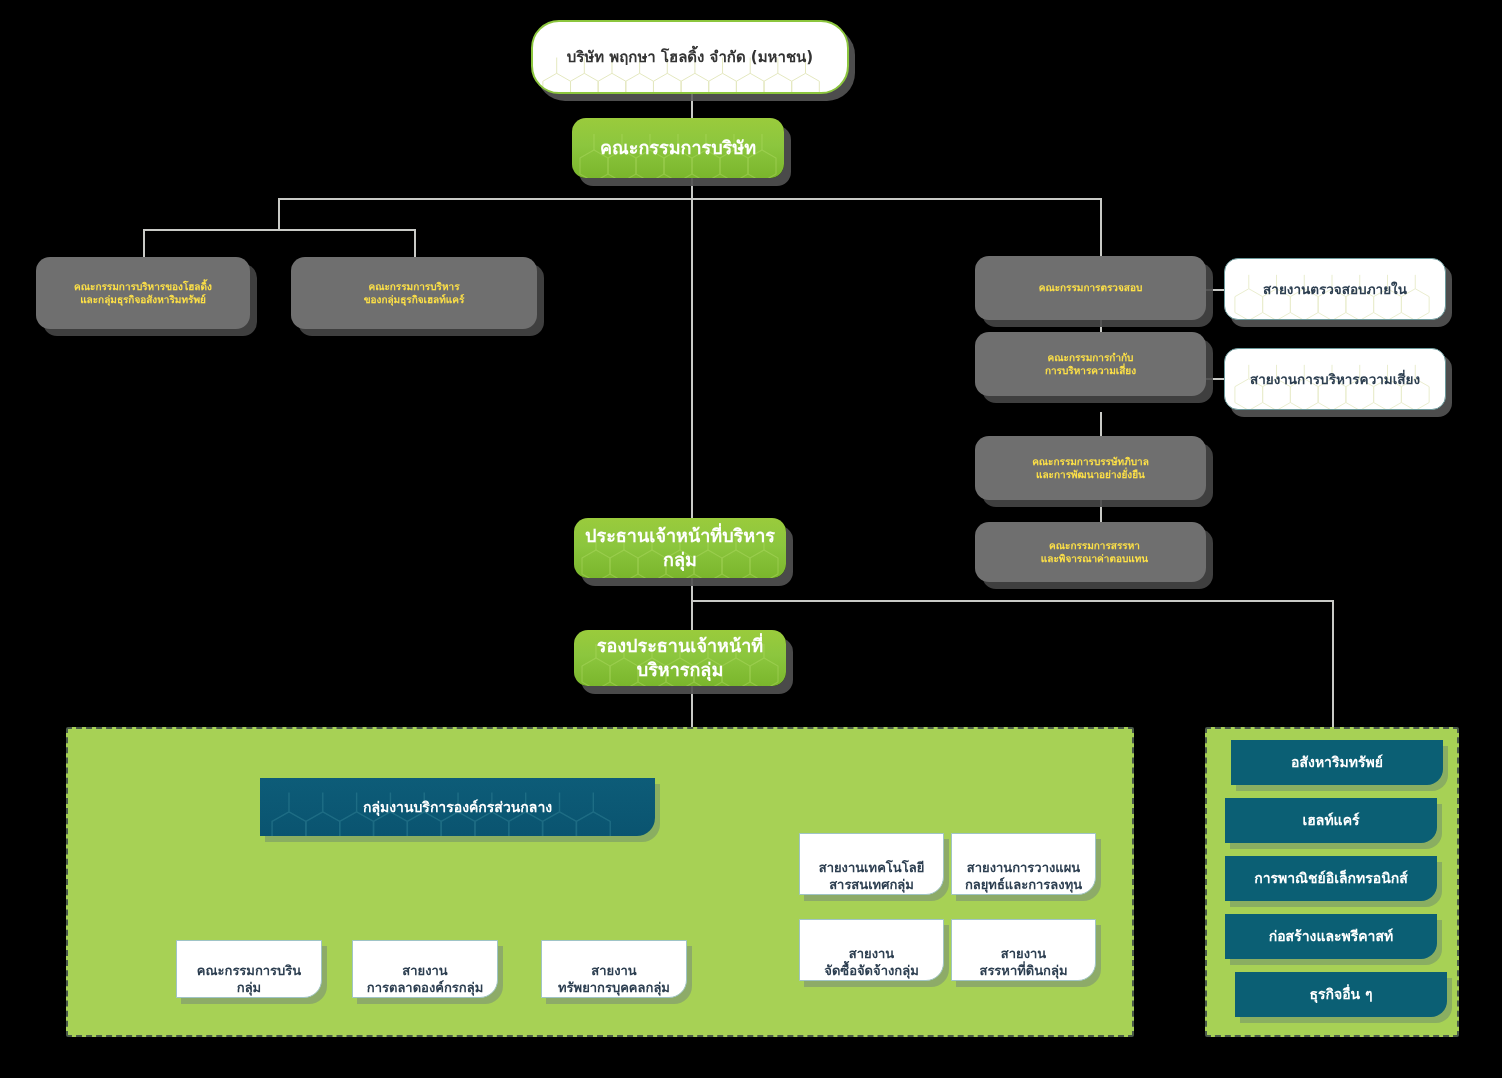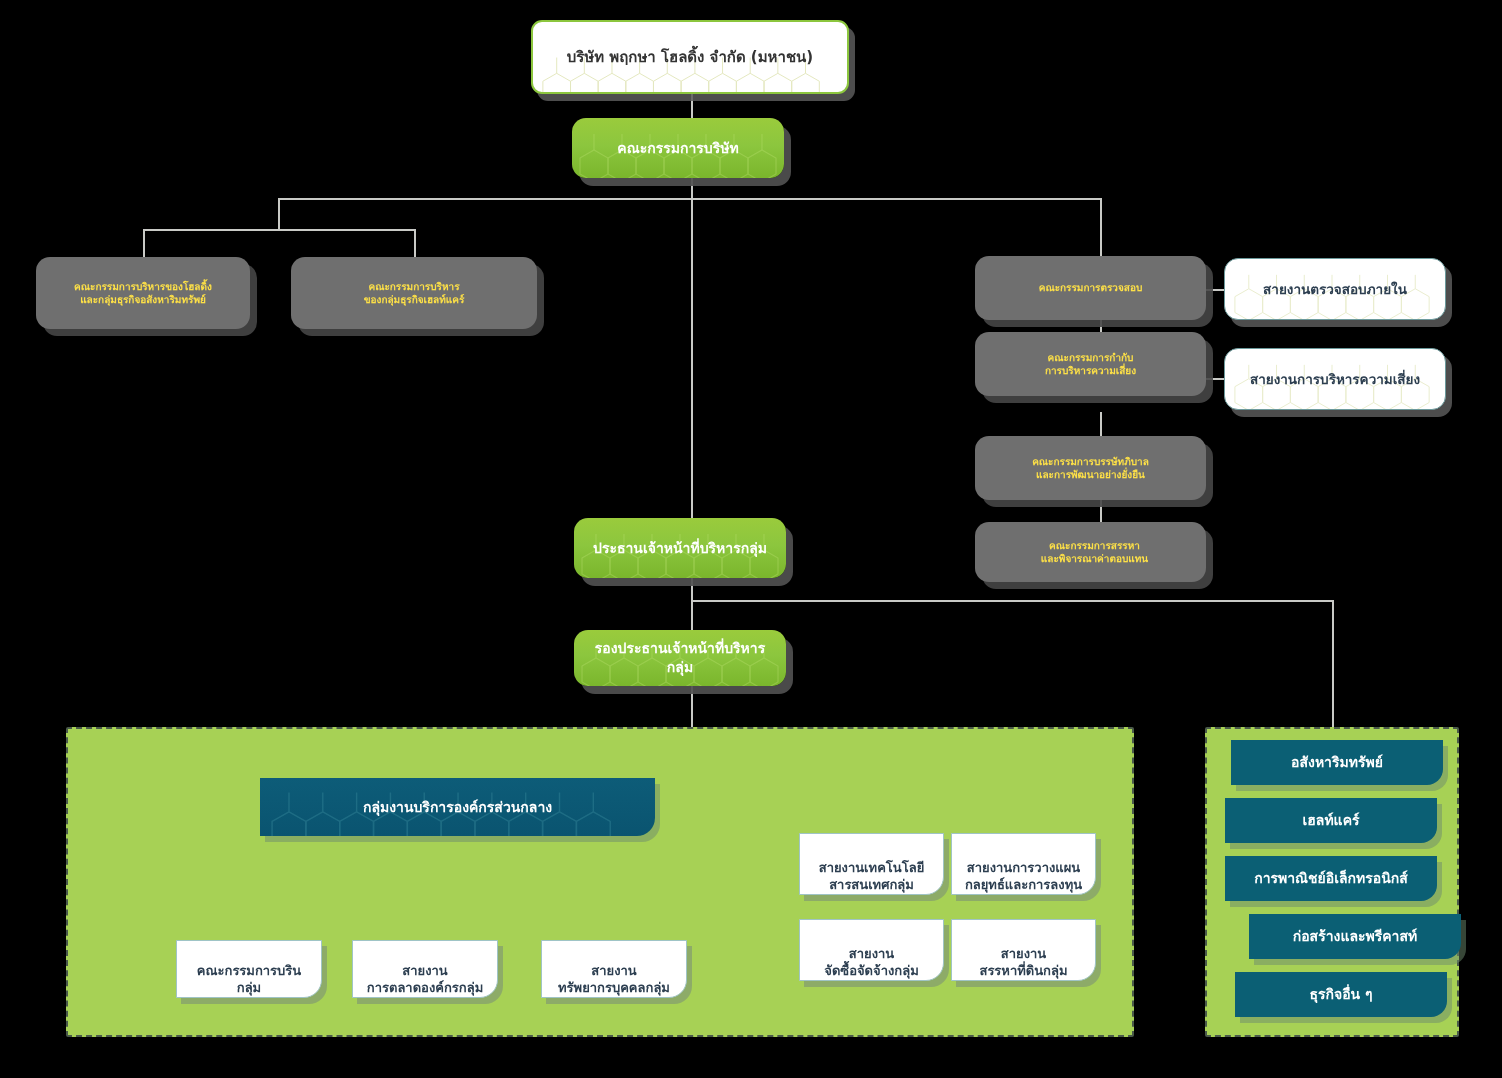--- a/index.html
+++ b/index.html
@@ -15,31 +15,31 @@
   
   .node{position:absolute;z-index:3;box-sizing:border-box;
         display:flex;align-items:center;justify-content:center;text-align:center;
         border-radius:14px;line-height:1.35;overflow:hidden;}
   .node .txt{position:relative;z-index:2;padding:0 10px;}
   .hexpat{position:absolute;inset:0;z-index:1;opacity:.55;}
 
   
   .n-white{background:#ffffff;color:#2b3a44;font-weight:600;
            box-shadow:6px 7px 0 0 rgba(90,90,90,.85);}
-  .n-white.topco{border:2px solid #8cc63e;border-radius:11px;font-size:15px;color:#333;}
+  .n-white.topco{border:2px solid #8cc63e;border-radius:28px;font-size:15px;color:#333;}
   .n-white.line{border:1px solid #6c9a9c;font-size:13.5px;color:#2c3e50;}
   .n-white.unit{border:1px solid #9fc4c6;font-size:13px;color:#2c3e50;
                 box-shadow:5px 6px 0 0 rgba(120,140,120,.55);align-items:flex-end;}
 
   
   .n-grey{background:#6f6f6f;color:#fde047;font-size:10px;font-weight:700;
           box-shadow:7px 7px 0 0 rgba(70,70,70,.9);}
 
   
-  .n-green{color:#ffffff;font-size:14px;font-weight:700;
+  .n-green{color:#ffffff;font-size:18px;font-weight:700;
            background:linear-gradient(180deg,#9acb3c 0%,#8cc63e 45%,#7ab62c 100%);
            box-shadow:7px 8px 0 0 rgba(80,80,80,.92);}
 
   
   .n-teal{background:#0b5f74;color:#ffffff;font-size:14px;font-weight:700;
           box-shadow:5px 6px 0 0 rgba(110,140,110,.5);}
   .n-teal.dark{background:linear-gradient(180deg,#0d5c78 0%,#0a5470 100%);}
 
   
   .panel{position:absolute;background:#a7d155;border:2px dashed #4a5a4a;
@@ -305,20 +305,20 @@
 
   <div class="node n-teal" style="left:1225px;top:740px;width:212px;height:45px;border-radius:0 0 16px 0;margin-left:6px;">
     <span class="txt">อสังหาริมทรัพย์</span>
   </div>
   <div class="node n-teal" style="left:1225px;top:798px;width:212px;height:45px;border-radius:0 0 16px 0;">
     <span class="txt">เฮลท์แคร์</span>
   </div>
   <div class="node n-teal" style="left:1225px;top:856px;width:212px;height:45px;border-radius:0 0 16px 0;">
     <span class="txt">การพาณิชย์อิเล็กทรอนิกส์</span>
   </div>
-  <div class="node n-teal" style="left:1225px;top:914px;width:212px;height:45px;border-radius:0 0 16px 0;margin-left:24px;">
+  <div class="node n-teal" style="left:1225px;top:914px;width:212px;height:45px;border-radius:0 0 16px 0;">
     <span class="txt">ก่อสร้างและพรีคาสท์</span>
   </div>
   <div class="node n-teal" style="left:1225px;top:972px;width:212px;height:45px;border-radius:0 0 16px 0;margin-left:10px;">
     <span class="txt">ธุรกิจอื่น ๆ</span>
   </div>
 
 </div>
 
 </body></html>

